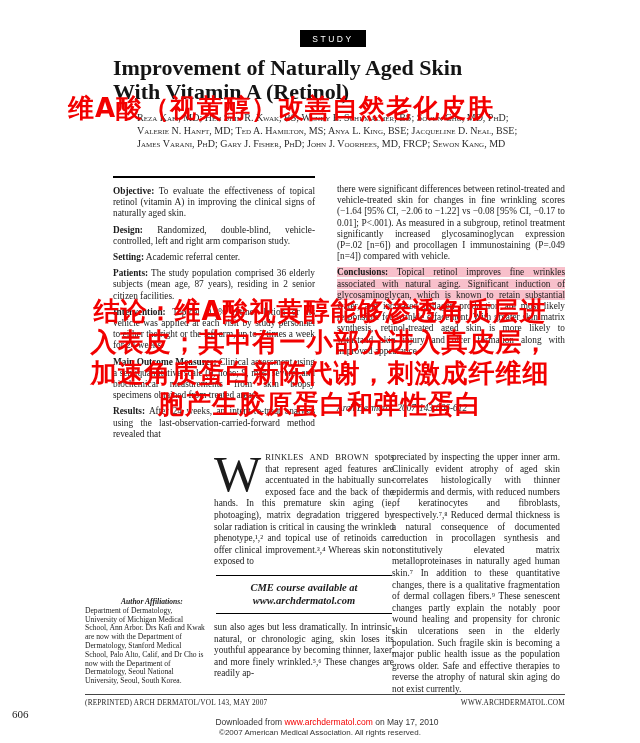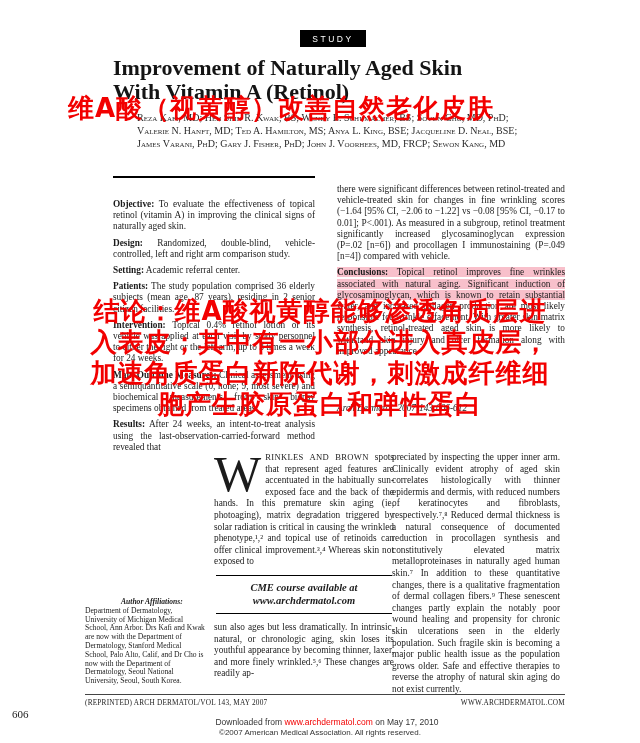--- a/index.html
+++ b/index.html
@@ -19,21 +19,21 @@
   .title{left:113px;top:56px;width:450px;font-size:22px;line-height:24px;font-weight:600;color:#141414;}
 
   .authors{left:113px;top:111px;width:452px;font-size:10px;line-height:13px;font-variant:small-caps;color:#2a2a2a;margin-left:24px;}
 
   .red-title{left:68px;top:92px;width:520px;z-index:6;
     font-family:"DejaVu Sans","Liberation Sans",sans-serif;font-size:26px;line-height:32px;
     font-weight:bold;color:var(--red);letter-spacing:1px;white-space:nowrap;}
 
   .abstract{left:113px;top:176px;width:452px;display:flex;gap:22px;}
   .abs-col{font-size:9.3px;line-height:11.2px;text-align:justify;}
-  .abs-left{width:202px;border-top:2px solid #000;padding-top:21px;}
+  .abs-left{width:202px;border-top:2px solid #000;padding-top:8px;}
   .abs-right{width:228px;padding-top:8px;}
   .abs-col p{margin-bottom:5px;}
   .abs-label{font-weight:bold;}
   .hl{background:var(--hl);}
   .citation{font-style:italic;margin-top:46px;}
 
   .red-conclusion{left:0;top:296px;width:640px;z-index:6;text-align:center;
     font-family:"DejaVu Sans","Liberation Sans",sans-serif;font-size:26px;line-height:31px;
     font-weight:bold;color:var(--red);letter-spacing:1px;}
 

